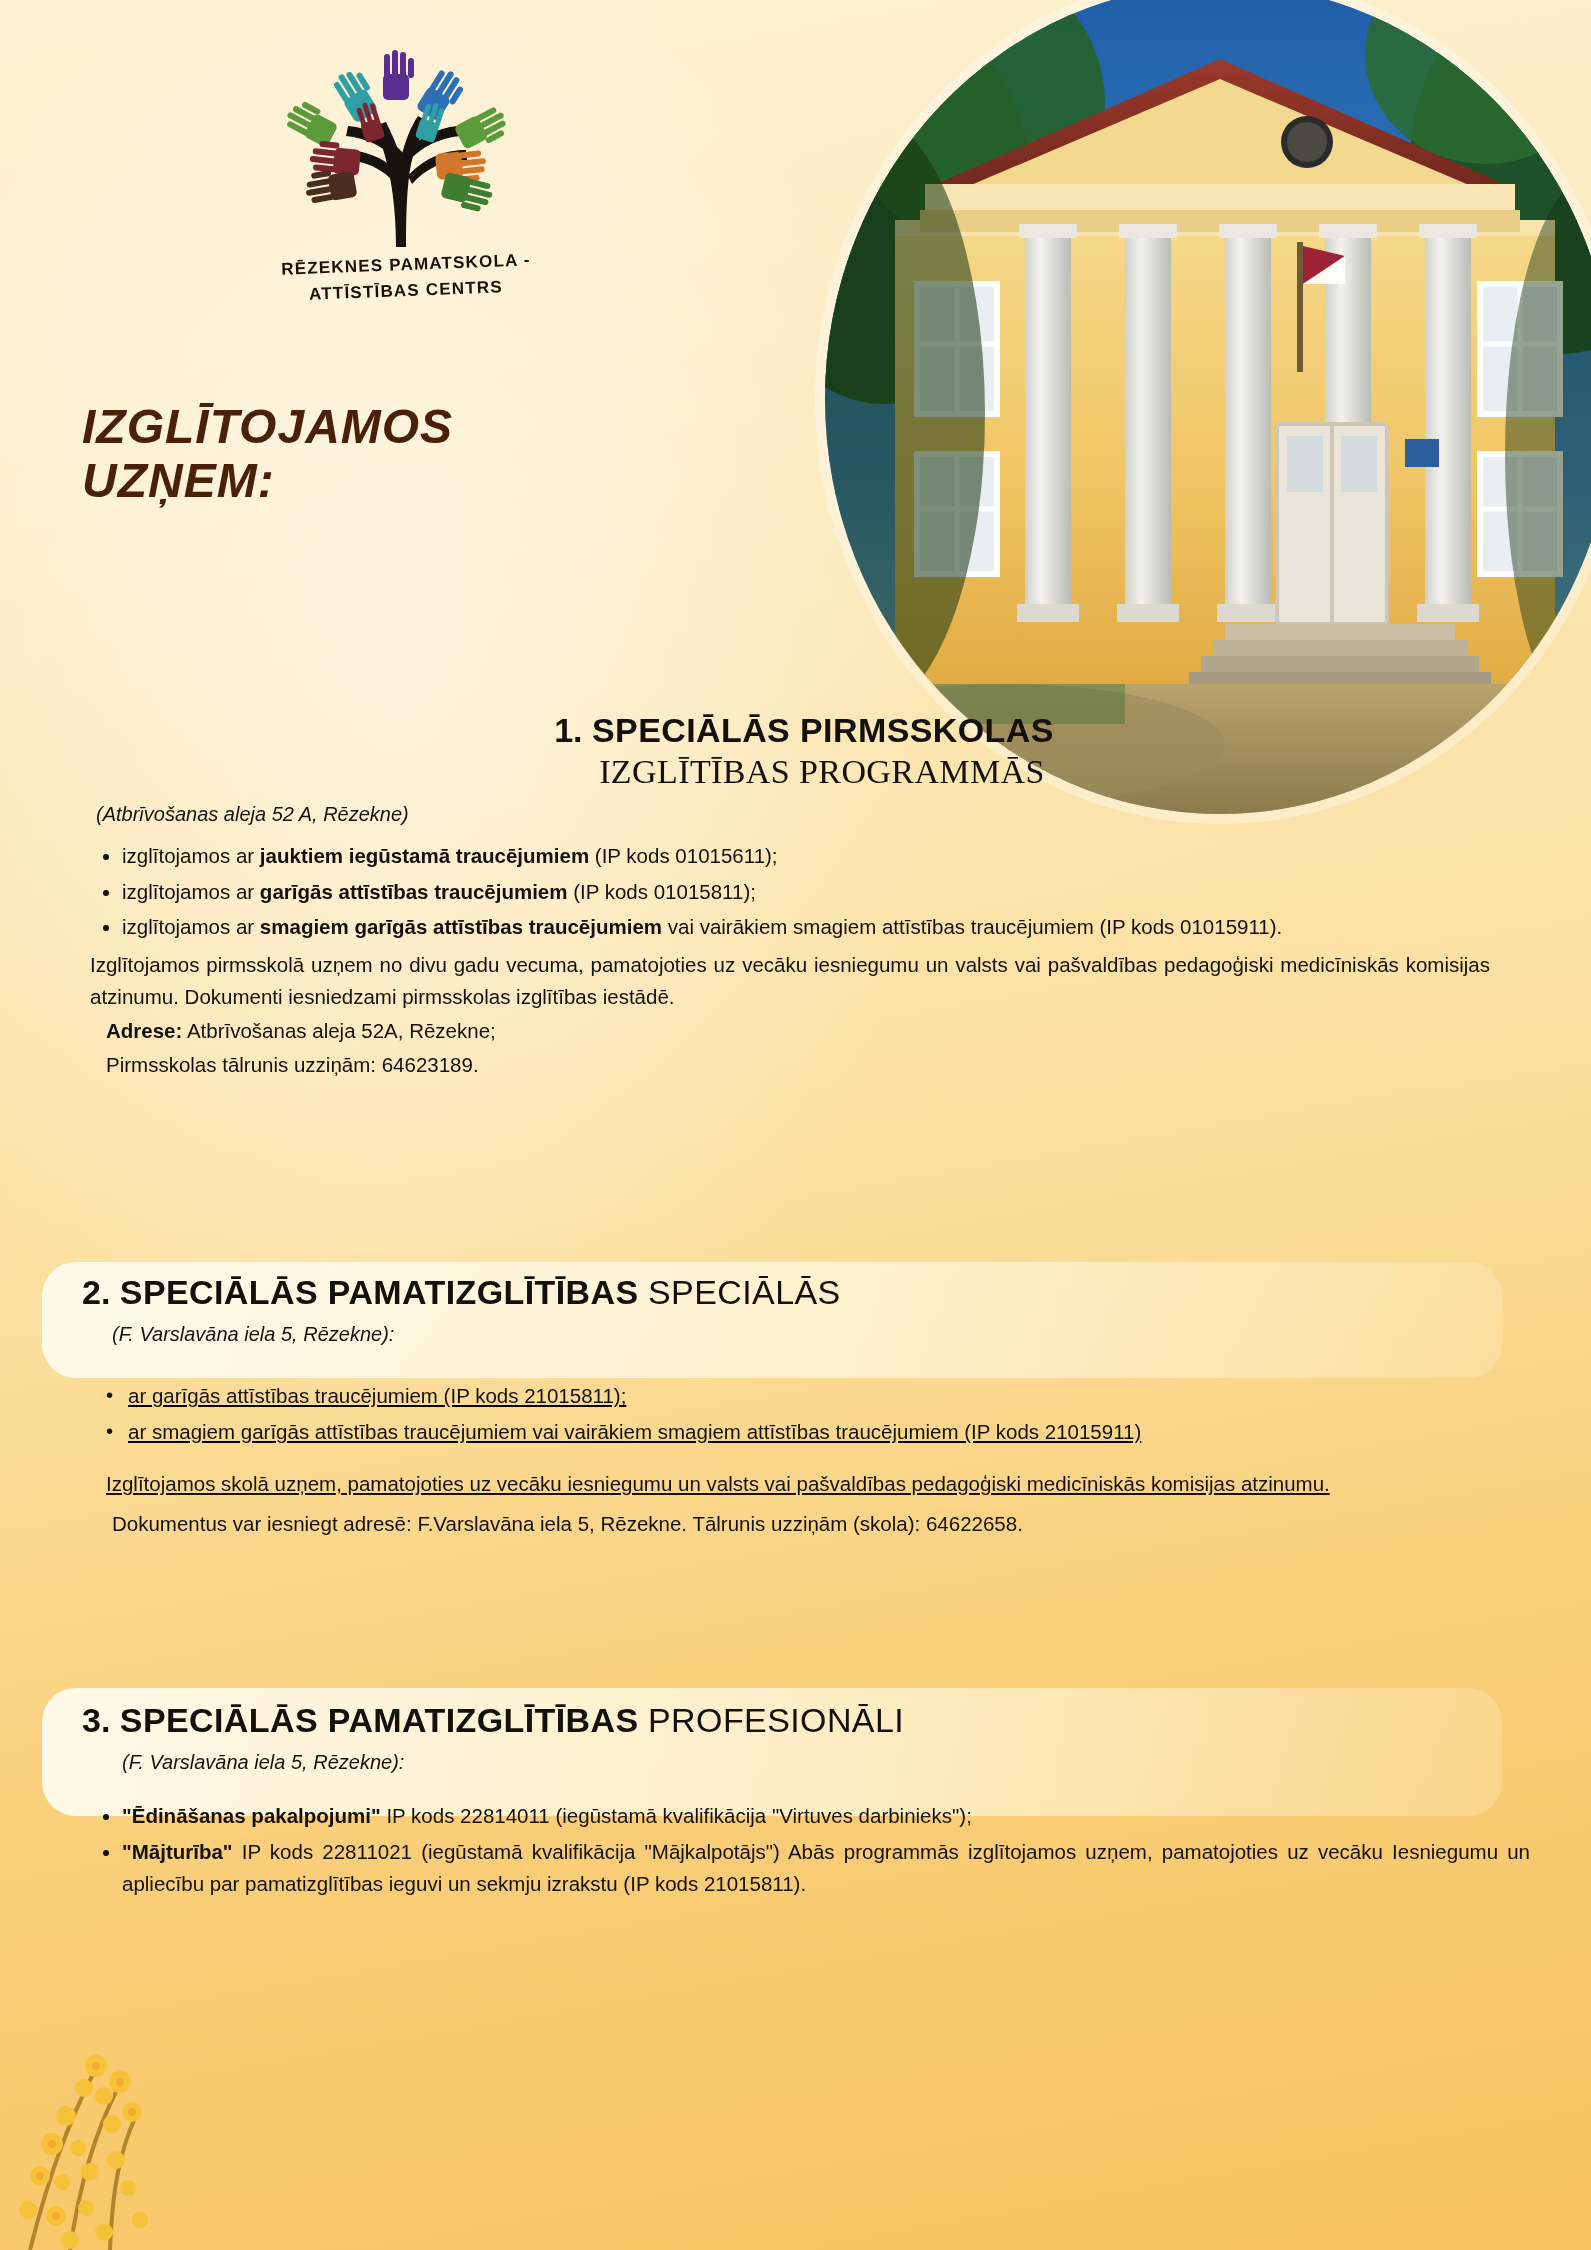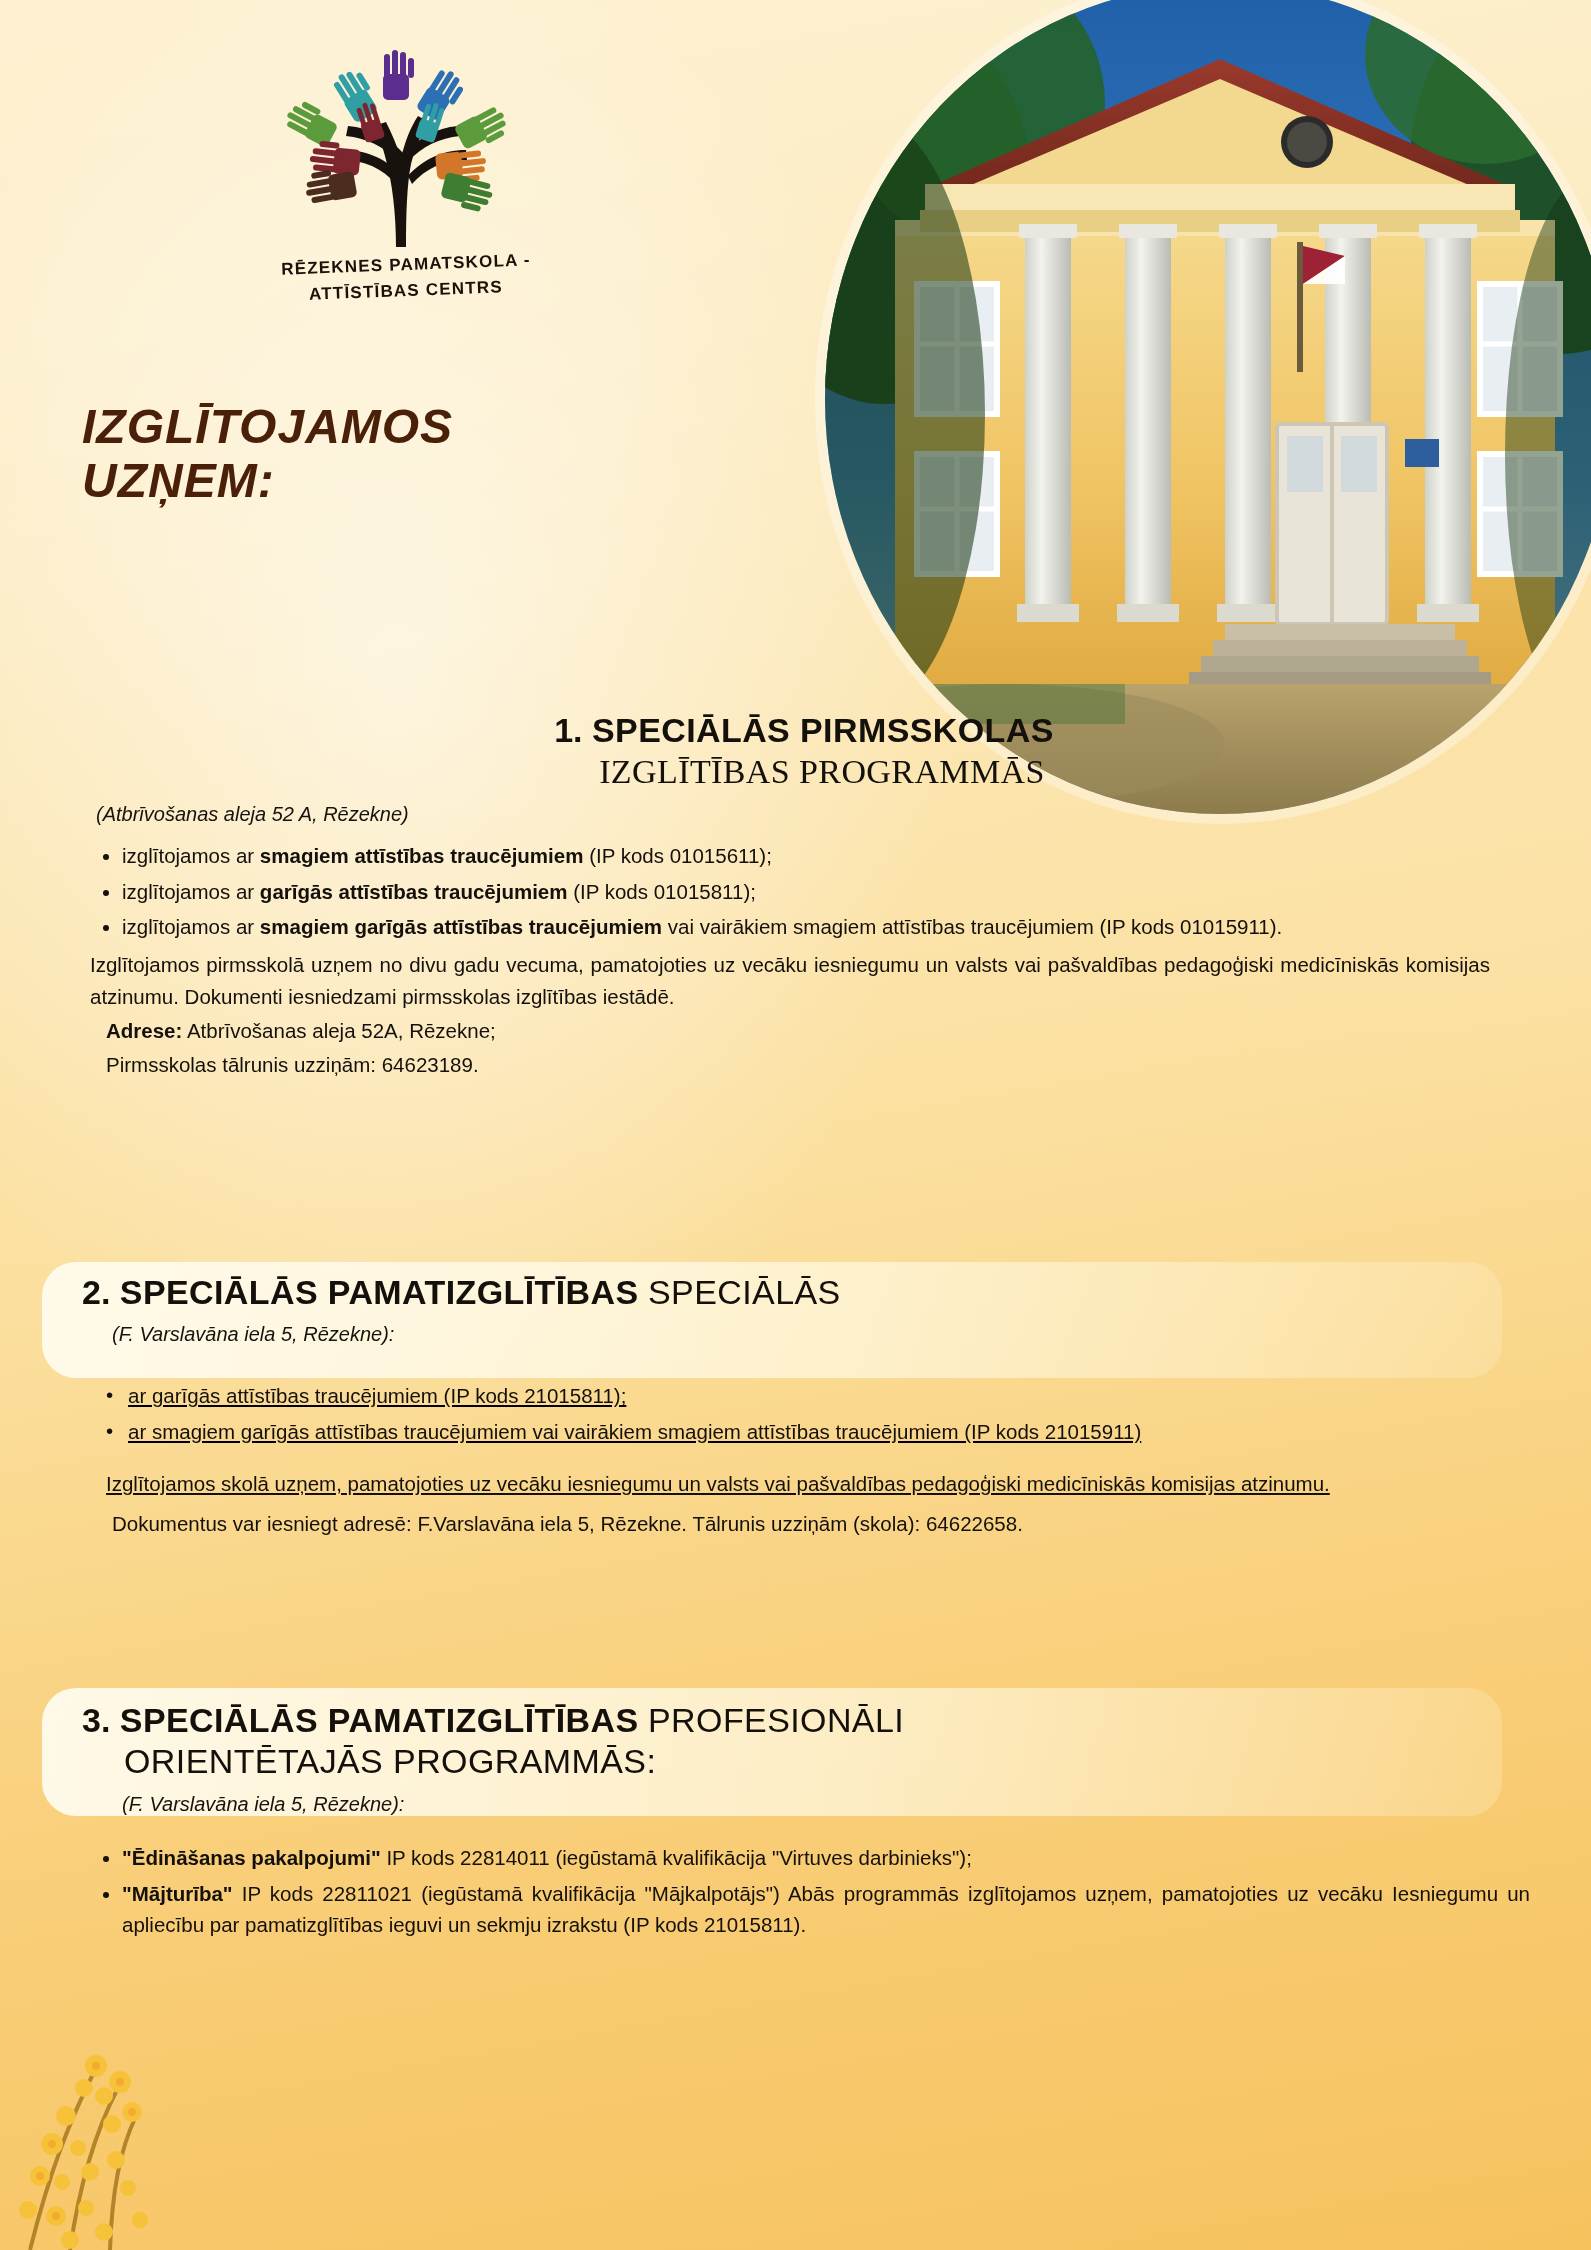--- a/index.html
+++ b/index.html
@@ -404,21 +404,21 @@
   <div class="section" style="top:710px;">
     <div class="num-title" style="padding-left:8px;text-align:center;">
       <span class="num">1.</span>
       <span class="strong">SPECIĀLĀS PIRMSSKOLAS</span><br>
       <span class="light" style="margin-left:36px;display:inline-block;font-family:Liberation Serif, serif;">IZGLĪTĪBAS PROGRAMMĀS</span>
     </div>
     <div class="addr" style="margin-left:36px;">(Atbrīvošanas aleja 52 A, Rēzekne)</div>
 
     <ul class="bullets">
       <li>
-        <span>izglītojamos ar </span><span class="b">smagiem attīstības traucējumiem</span><span> (IP kods 01015611);</span>
+        <span>izglītojamos ar </span><span class="b">jauktiem iegūstamā traucējumiem</span><span> (IP kods 01015611);</span>
       </li>
       <li>
         <span>izglītojamos ar </span><span class="b">garīgās attīstības traucējumiem</span><span> (IP kods 01015811);</span>
       </li>
       <li>
         <span>izglītojamos ar </span><span class="b">smagiem garīgās attīstības traucējumiem</span><span> vai vairākiem smagiem attīstības traucējumiem (IP kods 01015911).</span>
       </li>
     </ul>
 
     <div class="para" style="margin-left:30px;width:1400px;margin-top:6px;">Izglītojamos pirmsskolā uzņem no divu gadu vecuma, pamatojoties uz vecāku iesniegumu un valsts vai pašvaldības pedagoģiski medicīniskās komisijas atzinumu. Dokumenti iesniedzami pirmsskolas izglītības iestādē.</div>
@@ -445,21 +445,20 @@
     <div class="para" style="margin-left:46px;width:1400px;margin-top:20px;text-decoration:underline;">Izglītojamos skolā uzņem, pamatojoties uz vecāku iesniegumu un valsts vai pašvaldības pedagoģiski medicīniskās komisijas atzinumu.</div>
     <div class="para" style="margin-left:52px;width:1400px;margin-top:8px;text-align:left;">Dokumentus var iesniegt adresē: F.Varslavāna iela 5, Rēzekne. Tālrunis uzziņām (skola): 64622658.</div>
   </div>
 
   <div class="sec-head-bg" style="left:42px; top:1688px; width:1460px; height:128px;"></div>
   <div class="section" style="top:1700px;">
     <div class="num-title" style="padding-left:22px;">
       <span class="num">3.</span>
       <span class="strong">SPECIĀLĀS PAMATIZGLĪTĪBAS</span>
       <span class="light">PROFESIONĀLI</span><br>
-      <span class="light" style="margin-left:42px;display:inline-block;">ORIENTĒTAJĀS PROGRAMMĀS:</span>
     </div>
     <div class="addr" style="margin-left:62px;">(F. Varslavāna iela 5, Rēzekne):</div>
 
     <ul class="bullets" style="margin-top:26px;">
       <li>
         <span class="b">"Ēdināšanas pakalpojumi"</span><span> IP kods 22814011 (iegūstamā kvalifikācija "Virtuves darbinieks");</span>
       </li>
       <li>
         <span class="b">"Mājturība"</span><span> IP kods 22811021 (iegūstamā kvalifikācija "Mājkalpotājs") Abās programmās izglītojamos uzņem, pamatojoties uz vecāku Iesniegumu un apliecību par pamatizglītības ieguvi un sekmju izrakstu (IP kods 21015811).</span>
       </li>

